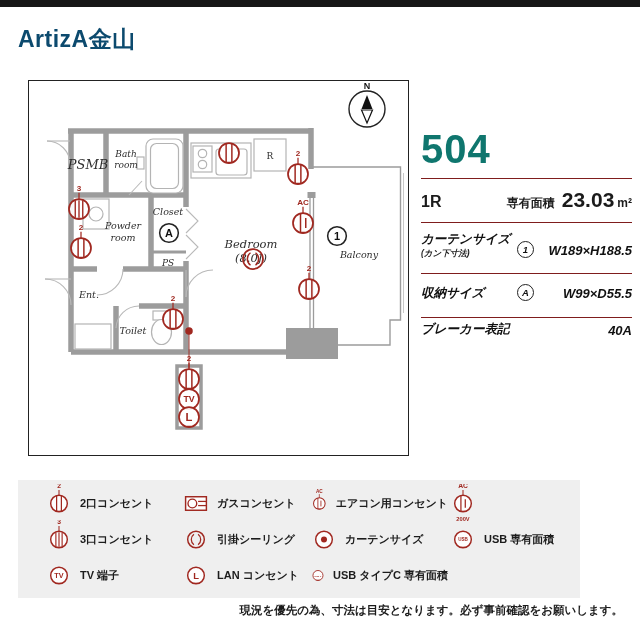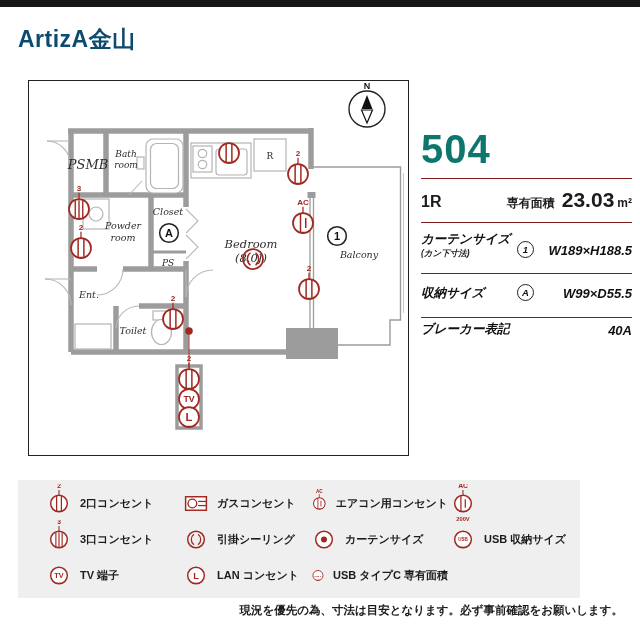--- a/index.html
+++ b/index.html
@@ -343,21 +343,21 @@
         <span class="legend-label">カーテンサイズ</span>
       </div>
       <div class="legend-item">
         <svg viewBox="-16 -21 32 42" width="30" height="39">
           <g transform="scale(1.12)">
             <circle r="8" fill="#fff" fill-opacity="0.92" stroke="#a02820" stroke-width="1.4"></circle>
             <path d="M-4,6.95 A8 8 0 0 0 4,6.95 Z" fill="#a02820"></path>
             <text y="1.8" text-anchor="middle" font-size="4.4" font-weight="bold" fill="#a02820" font-family="&quot;Liberation Sans&quot;,sans-serif">USB</text>
           </g>
         </svg>
-        <span class="legend-label">USB 収納サイズ</span>
+        <span class="legend-label">USB 専有面積</span>
       </div>
       <div class="legend-item">
         <svg viewBox="-16 -21 32 42" width="30" height="39">
           <g transform="scale(1.12)">
             <circle r="8" fill="#fff" fill-opacity="0.92" stroke="#a02820" stroke-width="1.4"></circle>
             <path d="M-4,6.95 A8 8 0 0 0 4,6.95 Z" fill="#a02820"></path>
             <text y="2.6" text-anchor="middle" font-size="7" font-weight="bold" fill="#a02820" font-family="&quot;Liberation Sans&quot;,sans-serif">TV</text>
           </g>
         </svg>
         <span class="legend-label">TV 端子</span>

